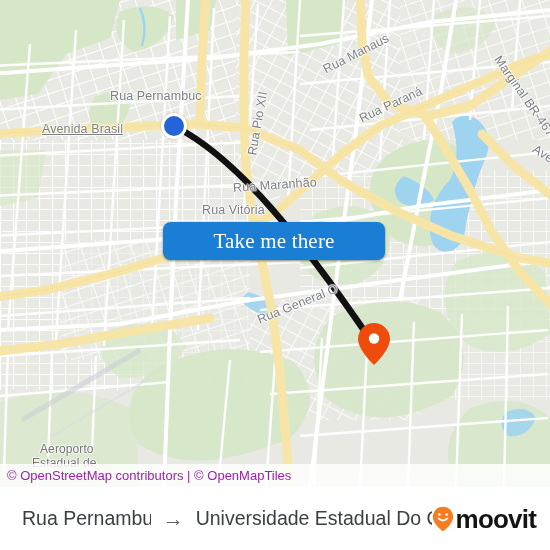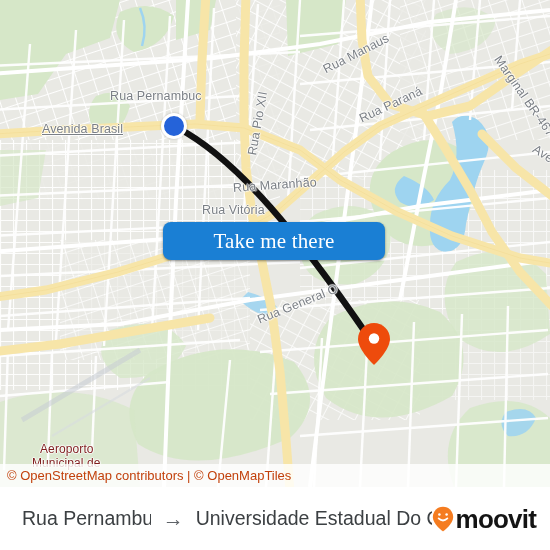--- a/index.html
+++ b/index.html
@@ -48,21 +48,21 @@
     white-space: nowrap;
     transform-origin: 0 50%;
     pointer-events: none;
     text-shadow:
        1px 0 1px rgba(255,255,255,.9),
       -1px 0 1px rgba(255,255,255,.9),
        0 1px 1px rgba(255,255,255,.9),
        0 -1px 1px rgba(255,255,255,.9);
   }
   .lbl.area {
-    color: #7f1d1d;
+    color: #737373;
     font-size: 12px;
   }
 
   
   #origin-dot {
     position: absolute;
     width: 26px;
     height: 26px;
     border-radius: 50%;
     background: #2563d9;
@@ -80,21 +80,21 @@
 
   
   #attribution {
     position: absolute;
     left: 0;
     bottom: 0;
     width: 100%;
     height: 23px;
     line-height: 23px;
     background: rgba(255,255,255,0.82);
-    color: #c2410c;
+    color: #a21caf;
     font-family: "Liberation Sans", sans-serif;
     font-size: 13px;
     padding-left: 7px;
     box-sizing: border-box;
     white-space: nowrap;
   }
 
   
   #cta-button {
     position: absolute;
@@ -311,21 +311,21 @@
     <div class="lbl" style="left:252px; top:148px; transform: rotate(-80deg);">Rua Pio XII</div>
     <div class="lbl" style="left:324px; top:63px; transform: rotate(-27deg);">Rua Manaus</div>
     <div class="lbl" style="left:360px; top:112px; transform: rotate(-25deg);">Rua Paraná</div>
     <div class="lbl" style="left:497px; top:50px; transform: rotate(55deg);">Marginal BR-467</div>
     <div class="lbl" style="left:534px; top:141px; transform: rotate(33deg);">Ave</div>
     <div class="lbl" style="left:233px; top:181px; transform: rotate(-4deg);">Rua Maranhão</div>
     <div class="lbl" style="left:202px; top:203px;">Rua Vitória</div>
     <div class="lbl" style="left:258px; top:313px; transform: rotate(-22deg);">Rua General O</div>
 
     <div class="lbl area" style="left:40px; top:442px;">Aeroporto</div>
-    <div class="lbl area" style="left:32px; top:456px;">Municipal de</div>
+    <div class="lbl area" style="left:32px; top:456px;">Estadual de</div>
 
     <div id="origin-dot" style="left:161px; top:113px;"></div>
 
     <div id="dest-pin" style="left:357px; top:322px;">
       <svg viewBox="0 0 34 44" width="34" height="44">
         <path d="M17 1 C8.2 1 1 8.2 1 17 c0 11 16 26 16 26 s16 -15 16 -26 C33 8.2 25.8 1 17 1 z" fill="#ee4b0c"></path>
         <circle cx="17" cy="16.5" r="5.2" fill="#ffffff"></circle>
       </svg>
     </div>
 

